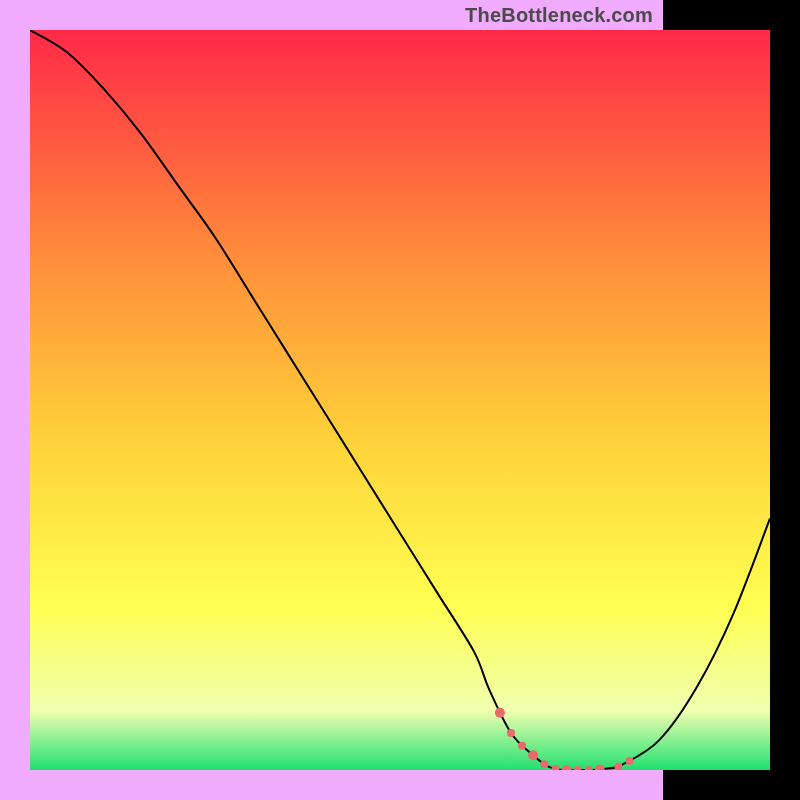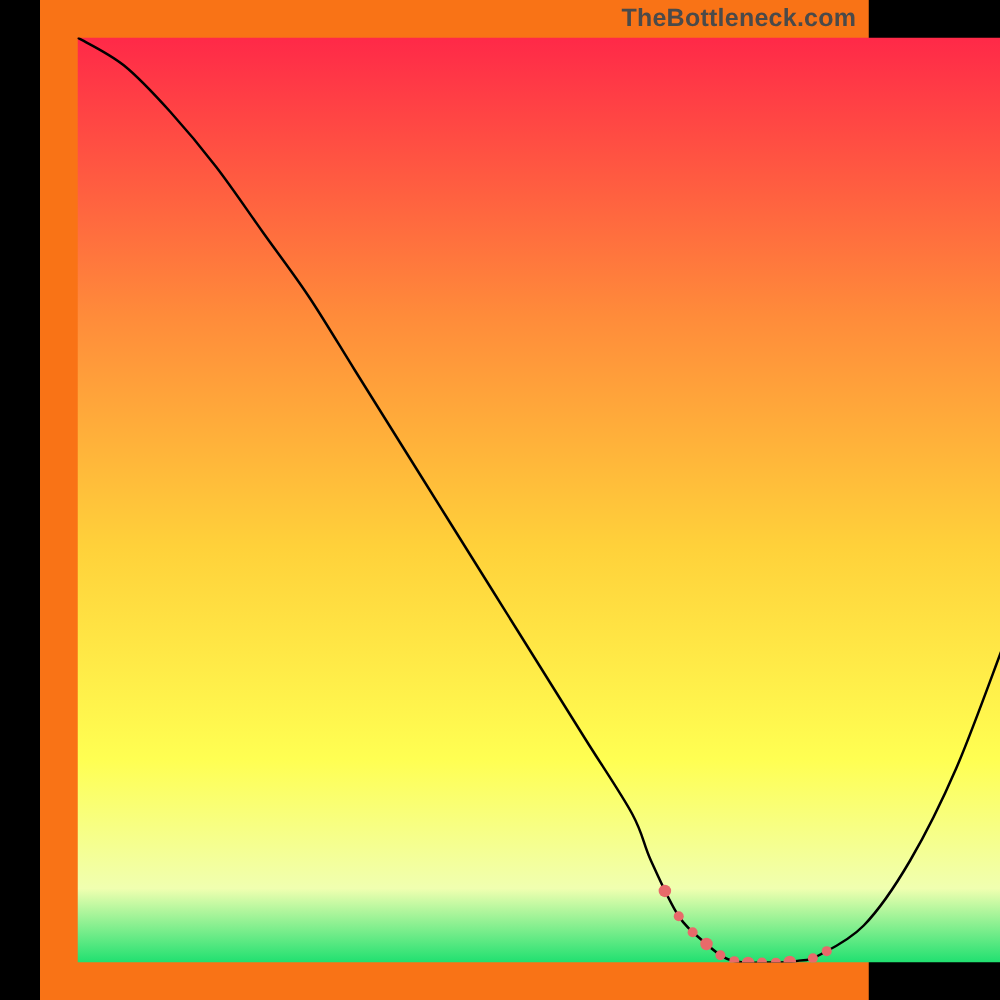--- a/index.html
+++ b/index.html
@@ -8,22 +8,21 @@
     width: 800px;
     height: 800px;
     background: #000;
     overflow: hidden;
     font-family: Arial, Helvetica, sans-serif;
   }
   .frame {
     position: relative;
     width: 663px;
     height: 800px;
-    background: #f97316;
-    margin-left: 32px;
+    background: #f0abfc;
   }
   .watermark {
     position: absolute;
     top: 4px;
     right: 10px;
     color: #4a4a4a;
     font-size: 20px;
     font-weight: 600;
     letter-spacing: 0.2px;
     user-select: none;

